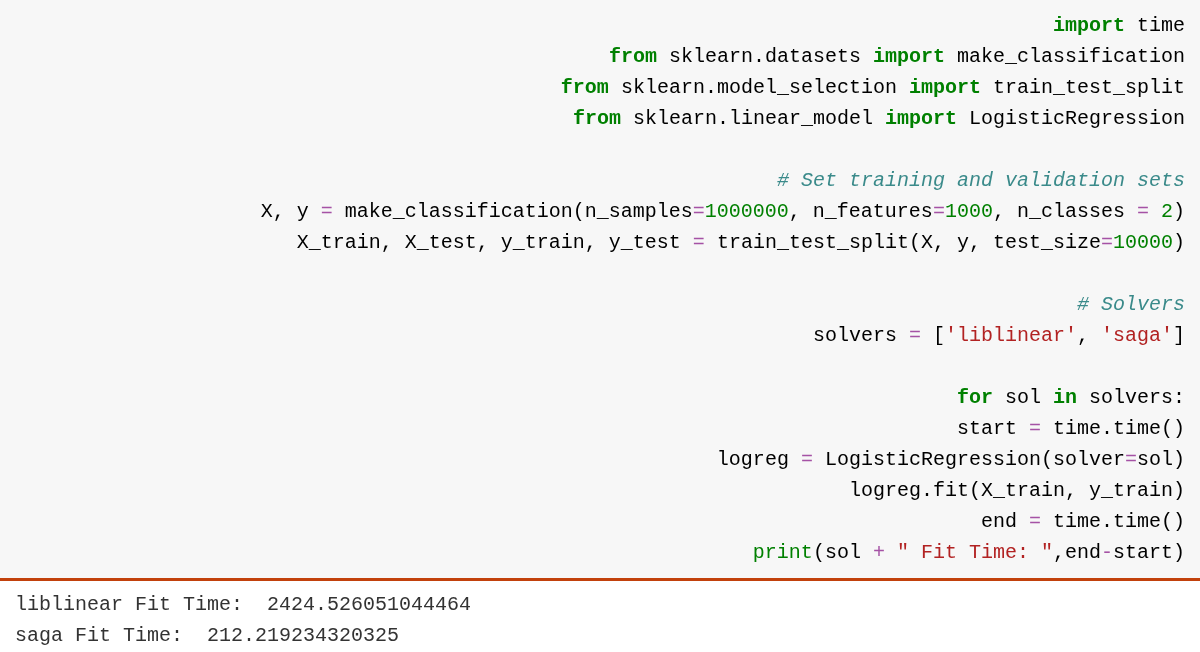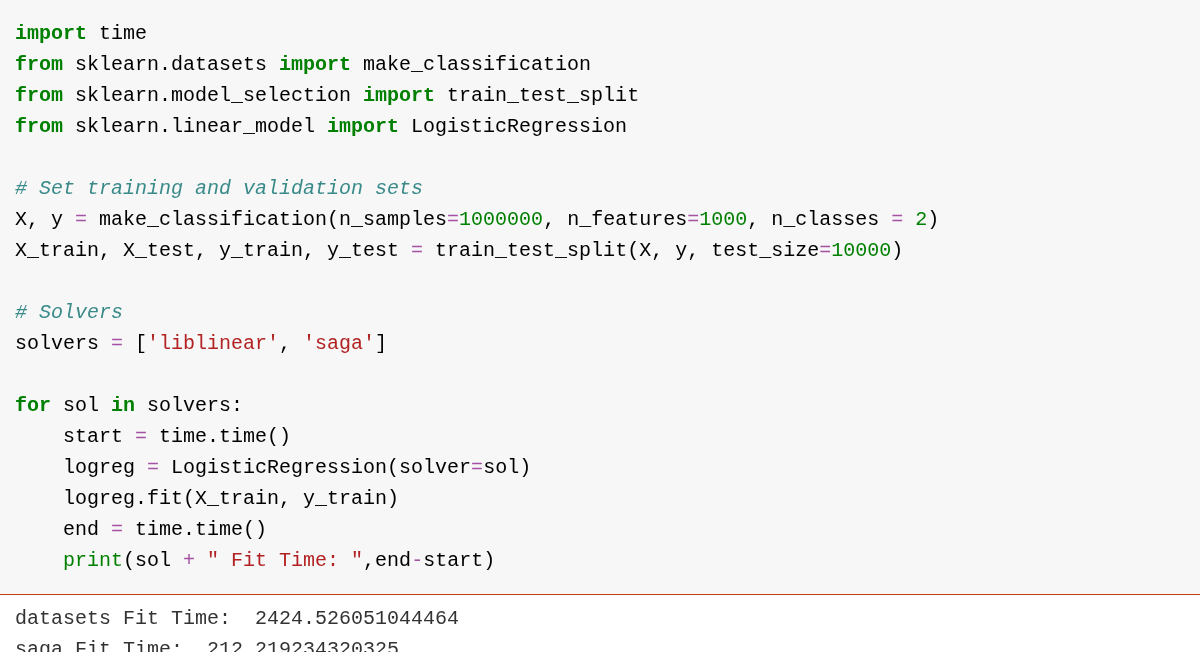--- a/index.html
+++ b/index.html
@@ -8,23 +8,24 @@
     font-family: Menlo, Monaco, Consolas, "Courier New", monospace;
     font-size: 20px;
     line-height: 1.55;
     background: #ffffff;
     color: #000000;
     width: 1200px;
     box-sizing: border-box;
   }
   .code-cell {
     background: #f7f7f7;
-    padding: 18px 15px;
+    padding: 10px 15px;
     white-space: pre;
-    border-bottom: 1px solid #c2410c;
+    border-bottom: 3px solid #c2410c;
+    text-align: right;
   }
   .output-cell {
     background: #ffffff;
     padding: 8px 15px;
     white-space: pre;
     color: #333333;
   }
   .kw { color: #008000; font-weight: bold; }
   .num { color: #008000; }
   .str { color: #b22222; }
@@ -46,14 +47,14 @@
 
 <span><span class="cmt"># Solvers</span></span>
 <span><span>solvers </span><span class="op">=</span><span> [</span><span class="str">'liblinear'</span><span>, </span><span class="str">'saga'</span><span>]</span></span>
 
 <span><span class="kw">for</span><span> sol </span><span class="kw">in</span><span> solvers:</span></span>
 <span><span>    start </span><span class="op">=</span><span> time.time()</span></span>
 <span><span>    logreg </span><span class="op">=</span><span> LogisticRegression(solver</span><span class="op">=</span><span>sol)</span></span>
 <span><span>    logreg.fit(X_train, y_train)</span></span>
 <span><span>    end </span><span class="op">=</span><span> time.time()</span></span>
 <span><span>    </span><span class="bi">print</span><span>(sol </span><span class="op">+</span><span> </span><span class="str">" Fit Time: "</span><span>,end</span><span class="op">-</span><span>start)</span></span></div>
-<div class="output-cell"><span>datasets Fit Time:  2424.526051044464</span>
+<div class="output-cell"><span>liblinear Fit Time:  2424.526051044464</span>
 <span>saga Fit Time:  212.219234320325</span></div>
 
 </body></html>

